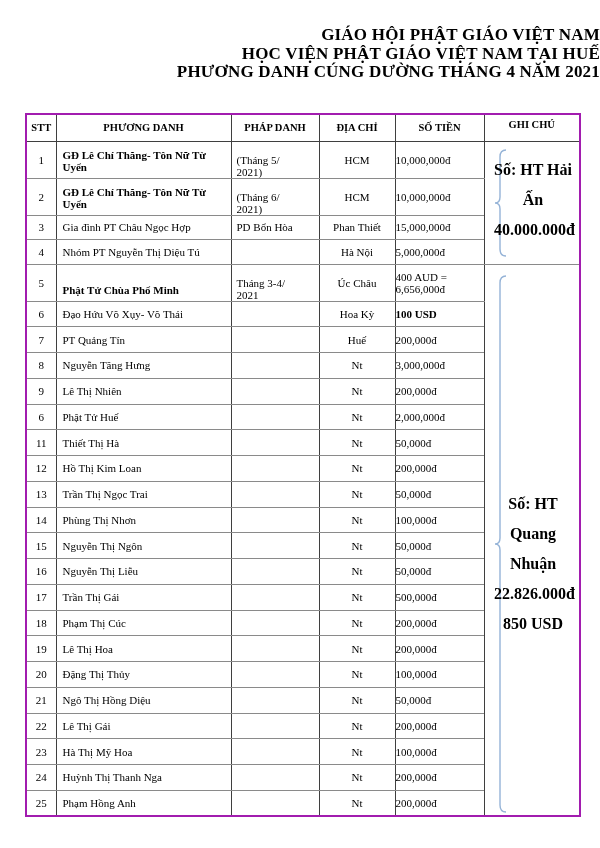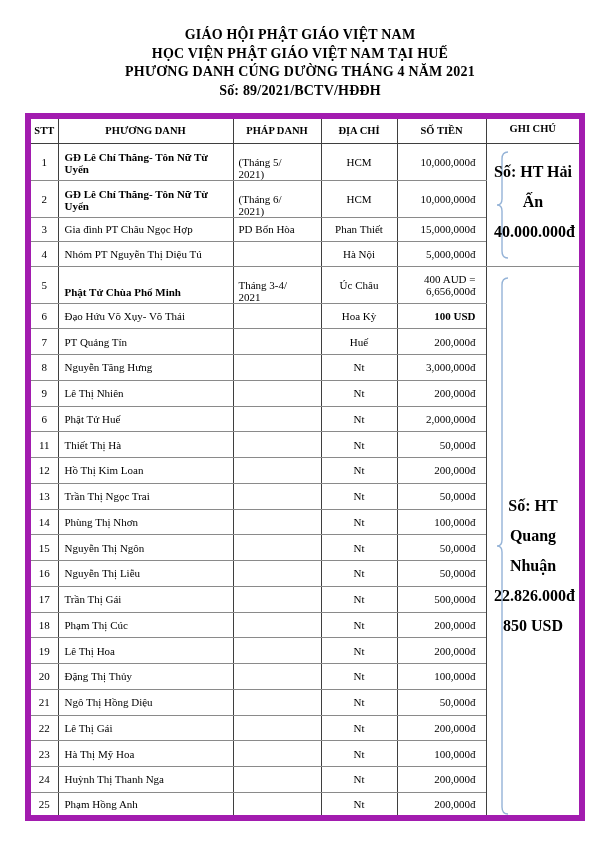--- a/index.html
+++ b/index.html
@@ -1,37 +1,37 @@
 <!DOCTYPE html>
 <html><head>
 <meta charset="utf-8">
 <style>
   html,body{margin:0;padding:0;background:#ffffff;}
   .page{position:relative;width:600px;height:848px;background:#ffffff;overflow:hidden;
         font-family:"Liberation Serif","DejaVu Serif",serif;color:#000;}
-  .doc-title{padding-top:26px;text-align:center;font-weight:bold;font-size:14px;
+  .doc-title{padding-top:26px;text-align:right;font-weight:bold;font-size:17px;
              line-height:18.5px;letter-spacing:.2px;}
   table.donor{position:absolute;left:25px;top:113px;width:554px;table-layout:fixed;
-              border-collapse:collapse;border:6px solid #a21caf;}
+              border-collapse:collapse;border:2px solid #a21caf;}
   th,td{border-left:1.5px solid #3f3f3f;border-right:1.5px solid #3f3f3f;
         border-top:1px solid #8a8a8a;border-bottom:1px solid #8a8a8a;
         font-size:11px;padding:0;overflow:hidden;}
   th{font-weight:bold;font-size:10.5px;text-align:center;vertical-align:middle;
      border-bottom:1.5px solid #3f3f3f;}
   tr.h-head{height:27px}
   tr.h-a{height:36px}
   tr.h-b{height:24px}
   tr.h-c{height:25px}
   tr.h-d{height:37px}
   tr.h-e{height:25.75px}
   .c-stt{text-align:center;vertical-align:middle;}
   .c-name{text-align:left;vertical-align:middle;padding-left:6px;}
   .c-phap{text-align:left;vertical-align:middle;padding-left:5px;white-space:pre-line;}
   .c-addr{text-align:center;vertical-align:middle;}
-  .c-amt{text-align:right;vertical-align:middle;padding-right:10px;white-space:pre-line;}
+  .c-amt{vertical-align:middle;padding-right:10px;white-space:pre-line;}
   .va-top{vertical-align:top;padding-top:12px;}
   .va-bot{vertical-align:bottom;padding-bottom:5px;font-weight:bold;}
   .b{font-weight:bold;}
   .c-note{position:relative;vertical-align:top;}
   .brace{position:absolute;left:9px;}
   .brace.b1{top:7px;}
   .brace.b2{top:10px;}
   .note{position:absolute;right:7px;width:78px;text-align:center;font-weight:bold;
         font-size:16px;line-height:30px;}
   .note.n1{top:13px;}
@@ -39,21 +39,20 @@
 </style>
 </head>
 <body>
 
 <div class="page">
 
   <div class="doc-title">
     <div>GIÁO HỘI PHẬT GIÁO VIỆT NAM</div>
     <div>HỌC VIỆN PHẬT GIÁO VIỆT NAM TẠI HUẾ</div>
     <div>PHƯƠNG DANH CÚNG DƯỜNG THÁNG 4 NĂM 2021</div>
-    <div>Số: 89/2021/BCTV/HĐĐH</div>
   </div>
 
   <table class="donor">
     <colgroup>
       <col style="width:30px">
         <col style="width:175px">
         <col style="width:88px">
       <col style="width:76px">
         <col style="width:89px">
         <col style="width:96px">

